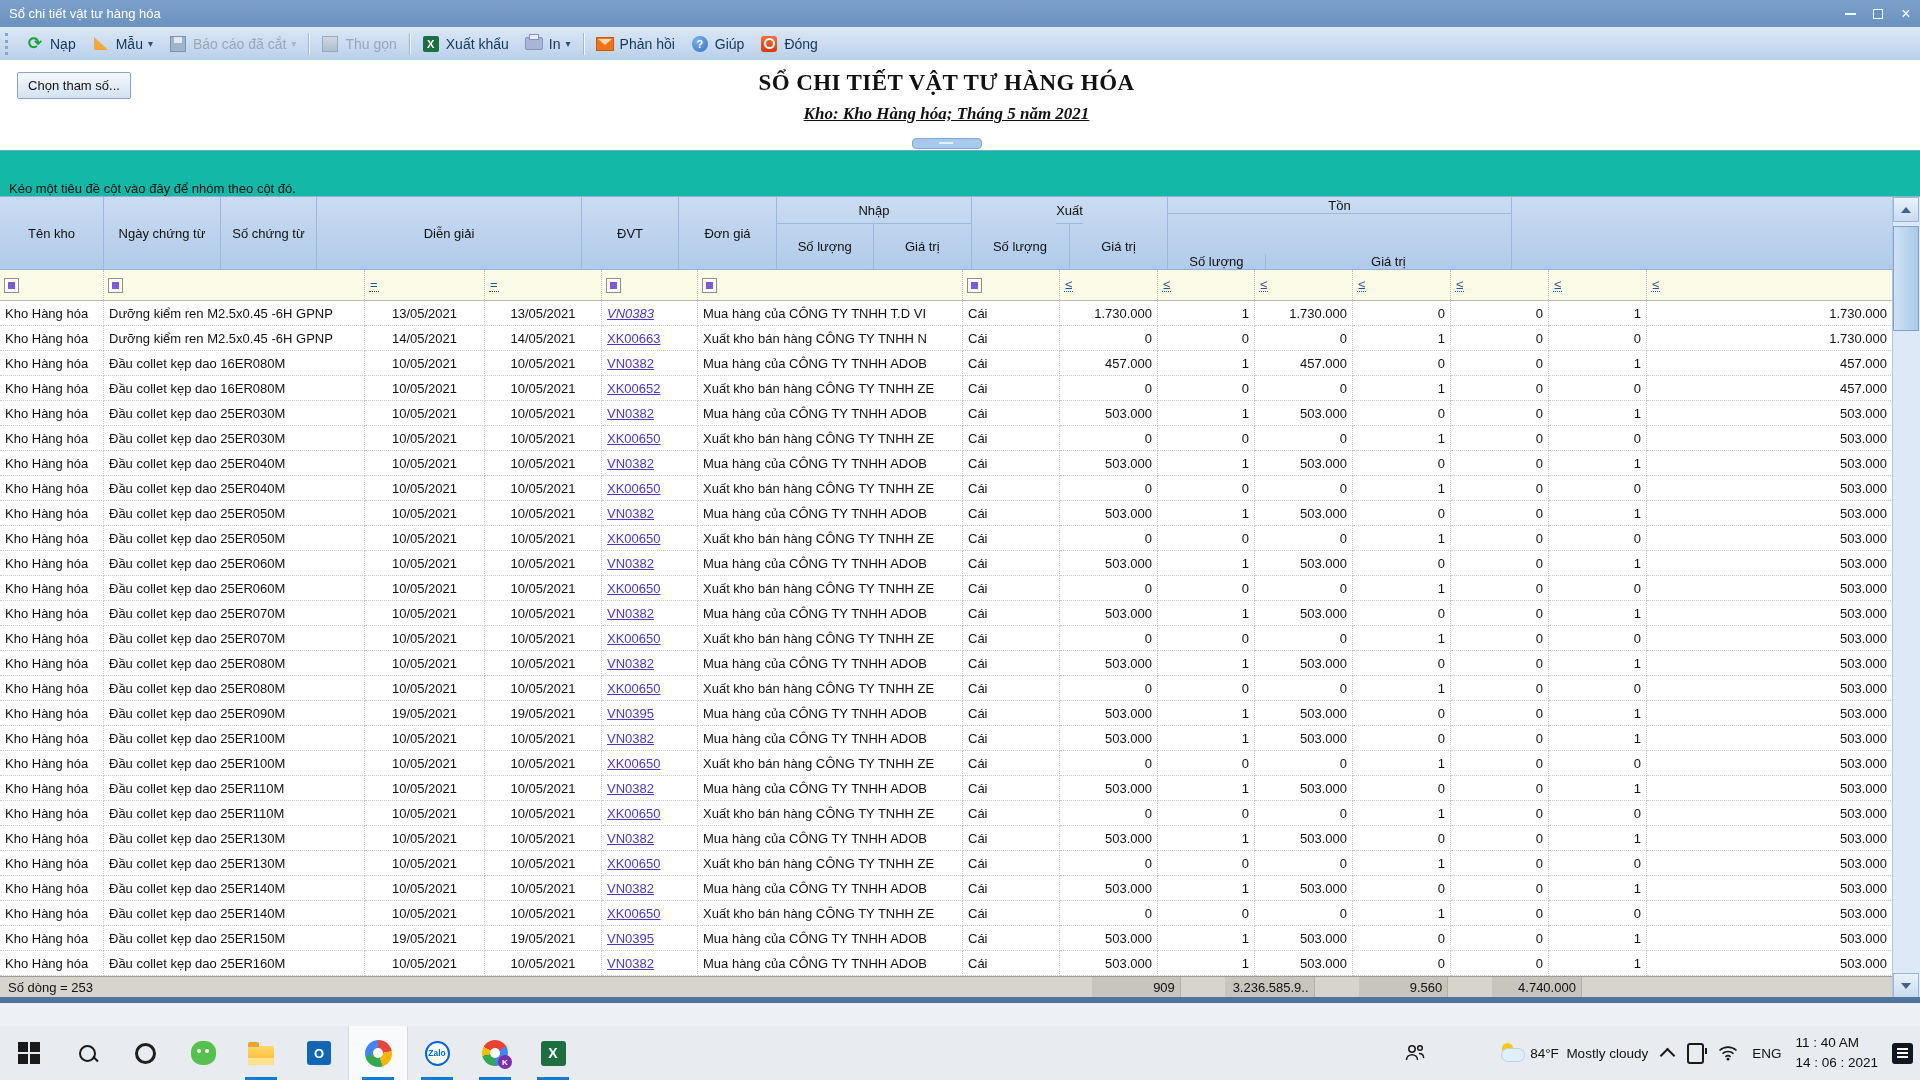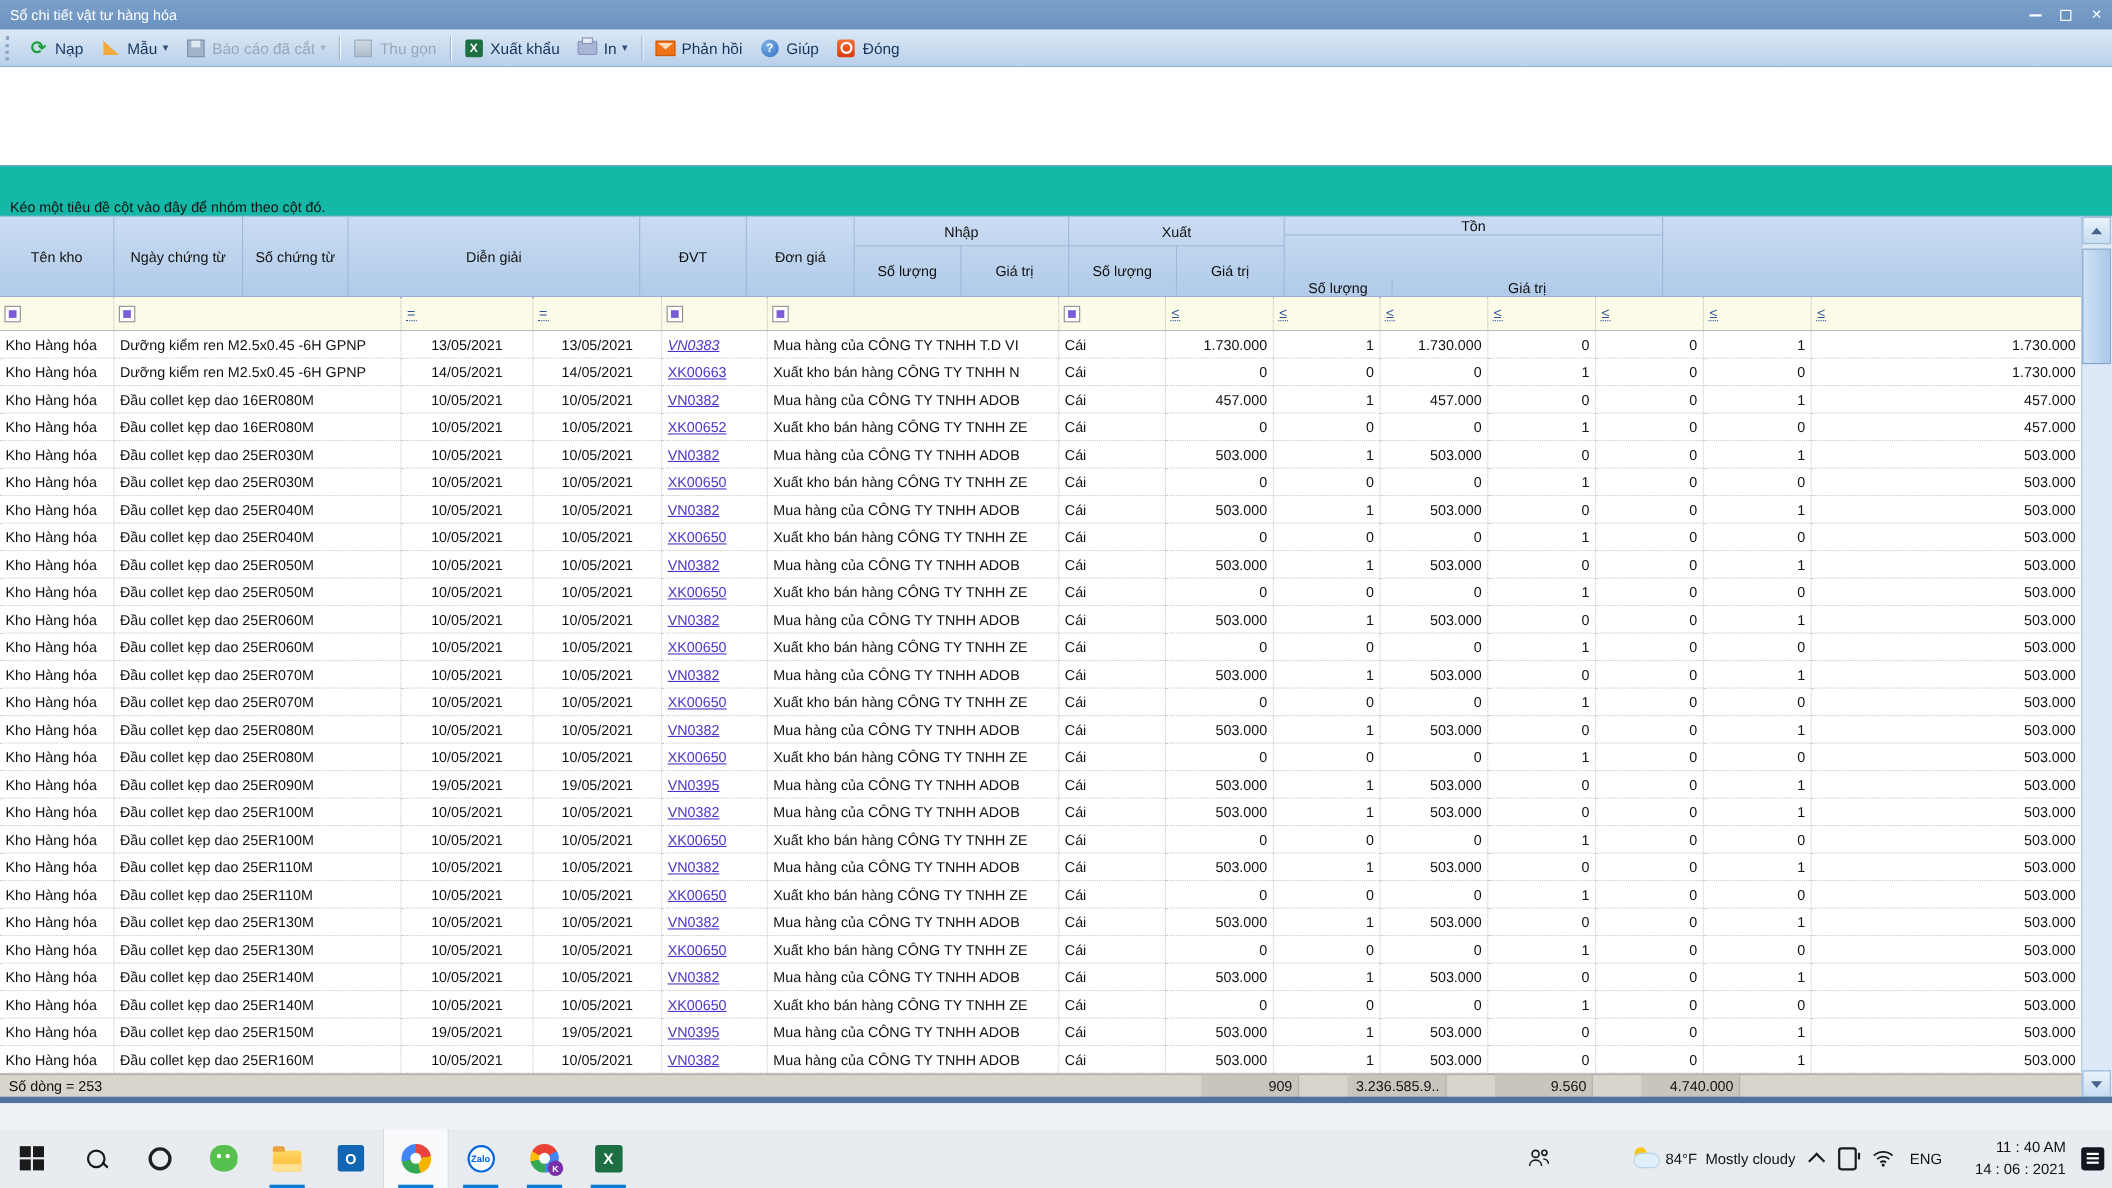--- a/index.html
+++ b/index.html
@@ -147,21 +147,21 @@
   .tray{margin-left:auto;display:flex;align-items:center;height:100%;}
   .tray .titem{display:flex;align-items:center;justify-content:center;height:100%;padding:0 7px;}
   .i-people{stroke:#1a1a1a;fill:none;stroke-width:1.5;}
   .i-weather{position:relative;width:26px;height:20px;margin-right:4px;}
   .i-weather i.sun{position:absolute;left:2px;top:0;width:11px;height:11px;border-radius:50%;background:#f8c617;}
   .i-weather i.cloud{position:absolute;left:1px;top:5px;width:22px;height:12px;border-radius:8px;
                      background:#dff0fa;border:1px solid #b8d4e8;}
   .chev{width:9px;height:9px;border:solid #1a1a1a;border-width:0 2px 2px 0;transform:rotate(-135deg);margin-top:5px;}
   .i-device{width:13px;height:17px;border:2px solid #1a1a1a;border-radius:3px;position:relative;}
   .i-device::after{content:"";position:absolute;right:-5px;top:3px;width:2px;height:6px;background:#1a1a1a;}
-  .clock{text-align:right;line-height:1.45;padding:0 9px;margin-left:16px;}
+  .clock{text-align:left;line-height:1.45;padding:0 9px;}
   .i-notif{width:21px;height:21px;background:#12161f;border-radius:3px;display:flex;flex-direction:column;
            justify-content:center;gap:2px;align-items:center;}
   .i-notif i{display:block;width:11px;height:2px;background:#fff;}
   .weather-text{white-space:nowrap;}
 </style>
 </head>
 <body>
 
 <div class="screen">
 
@@ -240,20 +240,26 @@
     <div class="tbtn">
       <span class="ticon">
           <span class="i-close">
             <i></i>
           </span>
         </span>
       <span>Đóng</span>
     </div>
   </div>
 
+  <div class="content">
+    <button class="params-btn">Chọn tham số...</button>
+    <div class="rtitle">SỔ CHI TIẾT VẬT TƯ HÀNG HÓA</div>
+    <div class="rsub">Kho: Kho Hàng hóa; Tháng 5 năm 2021</div>
+    <div class="pill"></div>
+  </div>
 
   <div class="grid">
     <div class="grouphint">
       <span>Kéo một tiêu đề cột vào đây để nhóm theo cột đó.</span>
     </div>
     <div class="ghead">
         <div class="hcell" style="width: 104px;">
           <span>Tên kho</span>
         </div>
         <div class="hcell" style="width: 117px;">
@@ -271,21 +277,21 @@
         <div class="hcell" style="width: 98px;">
           <span>Đơn giá</span>
         </div>
         <div class="hgroup" style="width: 195px;">
           <div class="hgtitle">Nhập</div>
           <div class="hsubs">
             <div class="hsub" style="width: 97px;">Số lượng</div>
             <div class="hsub" style="width: 98px;">Giá trị</div>
           </div>
         </div>
-        <div class="hgroup" style="width: 196px;">
+        <div class="hgroup" style="width: 196px; align-items: center;">
           <div class="hgtitle">Xuất</div>
           <div class="hsubs">
             <div class="hsub" style="width: 98px;">Số lượng</div>
             <div class="hsub" style="width: 98px;">Giá trị</div>
           </div>
         </div>
         <div class="hgroup" style="width: 344px; gap: 40px;">
           <div class="hgtitle">Tồn</div>
           <div class="hsubs">
             <div class="hsub" style="width: 98px;">Số lượng</div>

